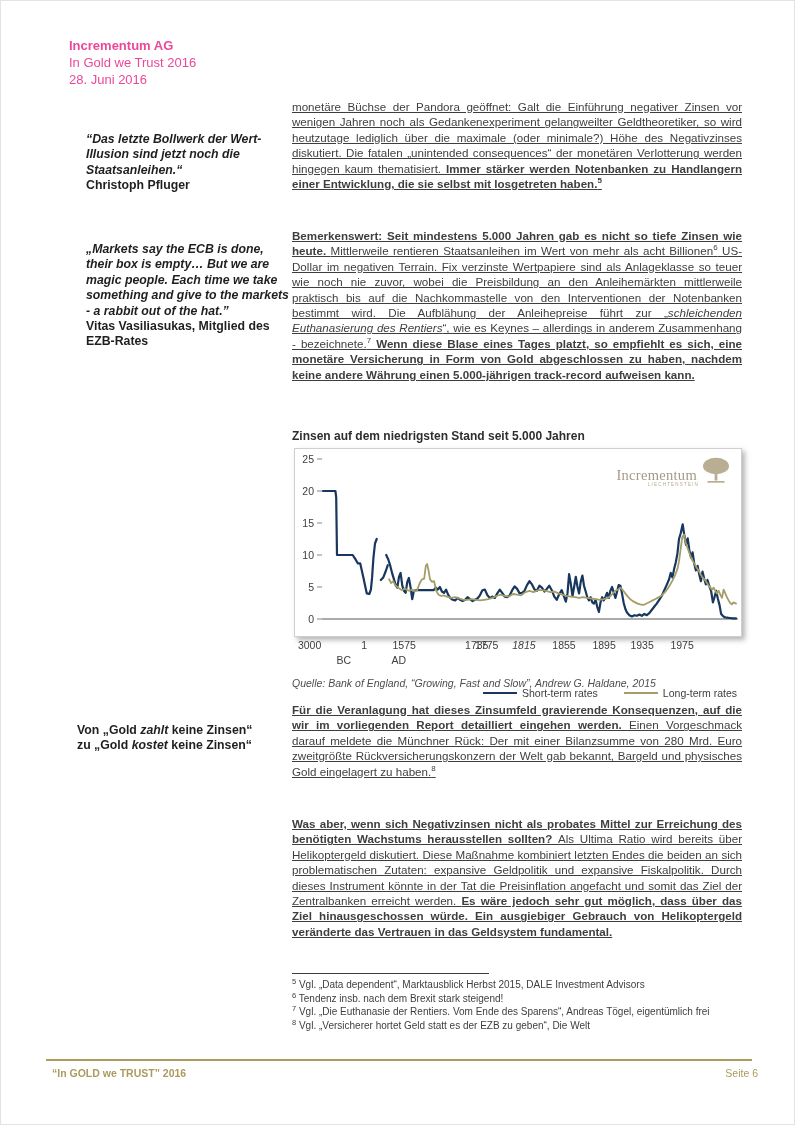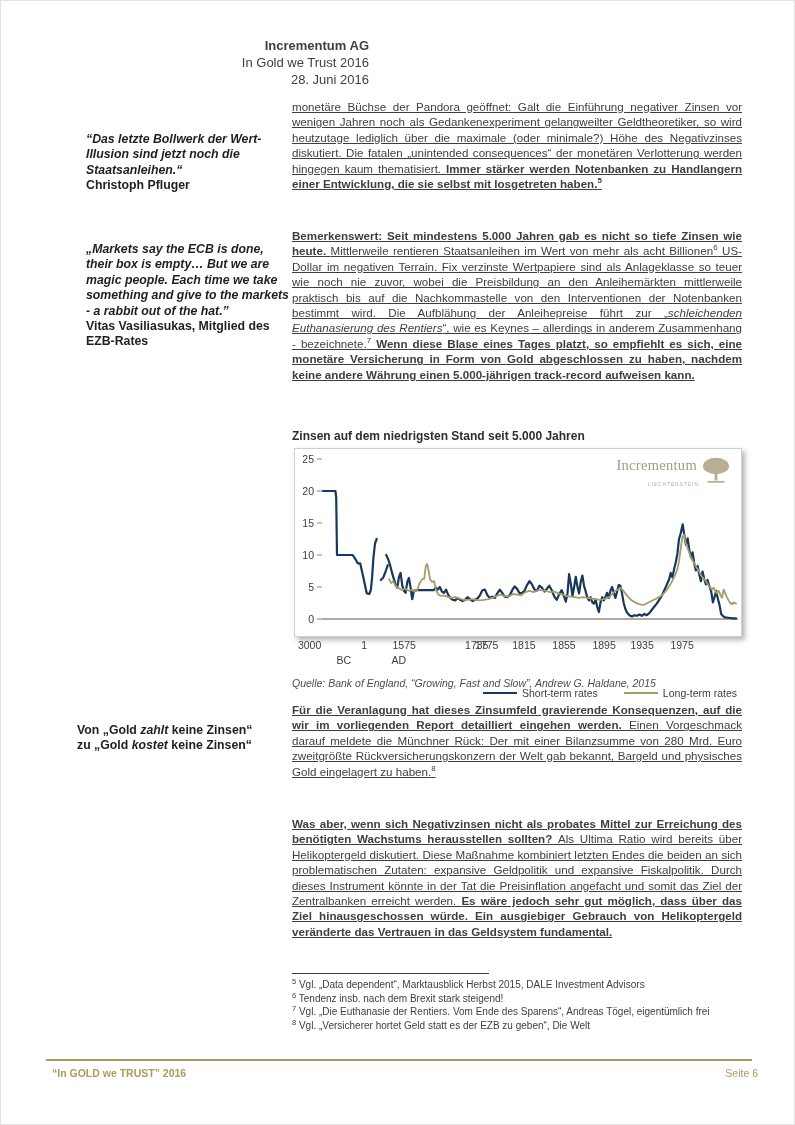--- a/index.html
+++ b/index.html
@@ -3,40 +3,40 @@
 <meta charset="utf-8">
 <style>
   html,body{margin:0;padding:0;background:#ffffff;}
   #page{
     position:relative;width:795px;height:1125px;margin:0 auto;
     background:#ffffff;border:1px solid #e3e3e3;box-sizing:border-box;
     font-family:"Liberation Sans",sans-serif;color:#3e3e3e;overflow:hidden;
   }
   .abs{position:absolute;}
   
-  .hdr{left:68px;top:36px;width:300px;font-size:13px;line-height:17px;color:#404040;text-align:right;}
+  .hdr{left:68px;top:36px;width:300px;font-size:13px;line-height:17px;color:#ec4899;}
   .hdr .co{font-weight:bold;}
   
   .mnote{left:85px;width:205px;font-size:12.3px;line-height:15.4px;color:#1f1f1f;font-weight:bold;}
   .mnote .qt{font-style:italic;}
   .mi{font-style:italic;}
   
   .col{left:291px;width:450px;}
   .body-p{font-size:11.6px;line-height:15.4px;text-align:justify;color:#3e3e3e;text-decoration:underline;}
   .b{font-weight:bold;}
   .i{font-style:italic;}
   sup.fn{font-size:8px;line-height:0;vertical-align:super;}
   .chart-title{font-size:12px;font-weight:bold;color:#2e2e2e;}
   
   #chart-box{
     left:293px;top:447px;width:446px;height:187px;background:#fff;
     border:1px solid #cfcfcf;box-shadow:3px 3px 5px rgba(110,110,110,.5);
   }
   #chart-logo{position:absolute;right:10px;top:8px;text-align:right;}
-  #chart-logo .lg-row{display:flex;align-items:flex-start;gap:4px;}
+  #chart-logo .lg-row{display:flex;align-items:flex-end;gap:4px;}
   #chart-logo .lg-text{font-family:"Liberation Serif",serif;font-size:14.5px;color:#a39a85;letter-spacing:.3px;}
   #chart-logo .lg-sub{font-size:4.5px;color:#b3a98e;letter-spacing:1.2px;text-transform:uppercase;margin-top:-2px;margin-right:32px;}
   #xlabels,#eralabels{left:321px;width:413px;height:13px;font-size:10.5px;color:#3d3d3d;}
   #xlabels{top:638px;}
   #eralabels{top:653px;font-size:10.5px;}
   #xlabels span,#eralabels span{position:absolute;transform:translateX(-50%);white-space:nowrap;}
   #legend{left:482px;top:652px;display:flex;align-items:center;gap:26px;font-size:10.5px;color:#3d3d3d;}
   .leg-item{display:flex;align-items:center;gap:5px;margin-top:34px;}
   .leg-swatch{width:34px;height:3px;display:inline-block;}
   .src{font-size:10.5px;font-style:italic;color:#4d4d4d;}
@@ -116,21 +116,21 @@
       <div class="lg-sub">Liechtenstein</div>
     </div>
   </div>
 
   <div class="abs" id="xlabels">
       <span style="left: -3%;">3000</span>
       <span style="left: 10.2%;">1</span>
       <span style="left: 19.9%;">1575</span>
       <span style="left: 30.7%; margin-left: 28px;">1735</span>
       <span style="left: 39.9%;">1775</span>
-      <span style="left: 48.9%;">1815</span>
+      <span style="left: 48.9%; font-style: italic;">1815</span>
       <span style="left: 58.6%;">1855</span>
       <span style="left: 68.3%;">1895</span>
       <span style="left: 77.5%;">1935</span>
       <span style="left: 87.2%;">1975</span>
     </div>
   <div class="abs" id="eralabels">
       <span style="left: 5.3%;">BC</span>
       <span style="left: 18.6%;">AD</span>
     </div>
 

